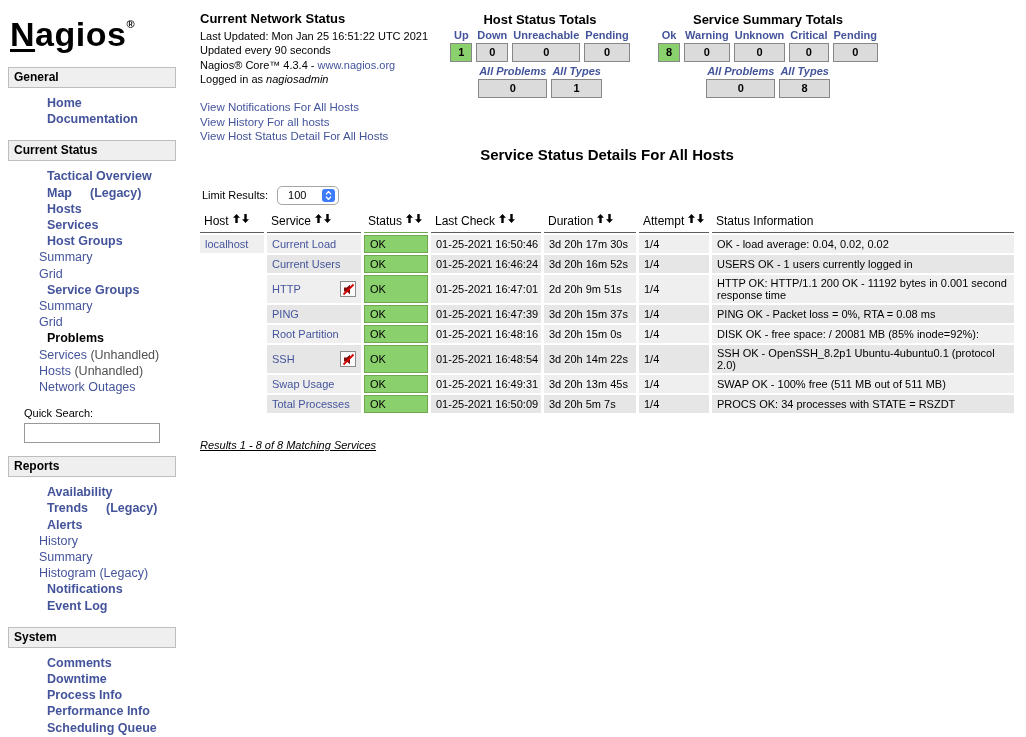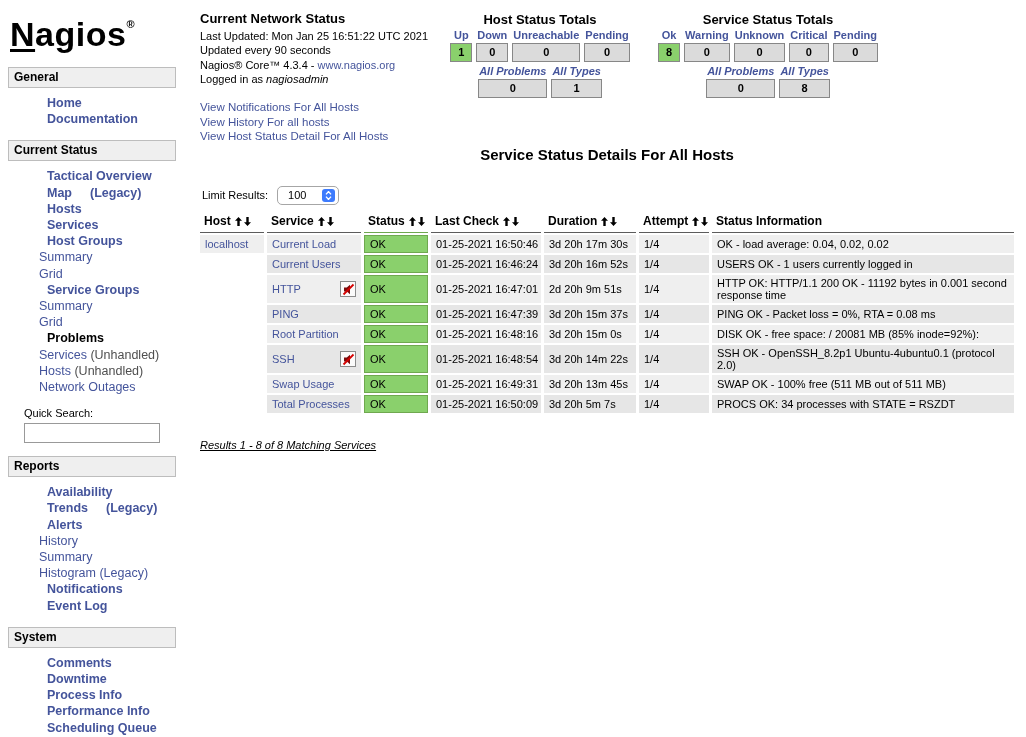--- a/index.html
+++ b/index.html
@@ -41,21 +41,21 @@
 
   
   .main-body { position:absolute; left:200px; top:146px; width:814px; }
   .page-title { text-align:center; font-size:15px; font-weight:bold; margin:0 0 22px 0; }
   .limit-row { display:flex; align-items:center; gap:9px; font-size:11px; margin:0 0 7px 2px; height:20px; }
   .select { display:inline-flex; align-items:center; height:19px; border:1px solid #A6A6A6; border-radius:5px; background:#fff; padding:0 3px 0 10px; cursor:pointer;justify-content:space-between; }
   .select .val { font-size:11px; margin-right:16px; }
   .stepper { width:13px; height:13px; background:#3D7BFD; border-radius:3px; display:flex; flex-direction:column; align-items:center; justify-content:center; gap:1px; }
 
   .thead { display:flex; gap:3px; }
-  .th { font-size:12px; font-weight:bold; border-bottom:1px solid #5c5c5c; padding:2px 4px 4px 4px; display:flex; align-items:center; gap:4px; }
+  .th { font-size:12px; font-weight:normal; border-bottom:1px solid #5c5c5c; padding:2px 4px 4px 4px; display:flex; align-items:flex-start; gap:4px; }
   .arrows { display:inline-flex; gap:2px; align-items:center; }
   .arrows span { display:inline-flex; cursor:pointer; }
 
   .trow { display:flex; gap:3px; margin-top:2px; align-items:stretch; }
   .cell { padding:2px 5px; display:flex; align-items:center; font-size:11px; }
   .c-host { width:64px; } .c-service { width:94px; } .c-status { width:64px; }
   .c-last { width:110px; white-space:nowrap; } .c-dur { width:92px; white-space:nowrap; }
   .c-att { width:70px; } .c-info { flex:1; }
   .trow.light .bg { background:#EFEFEF; }
   .trow.dark  .bg { background:#E6E6E6; }
@@ -172,21 +172,21 @@
             </td>
         <td>
               <div class="box">1</div>
             </td>
       </tr>
     </tbody>
       </table>
   </div>
 
   <div class="totals svc-totals">
-    <div class="totals-title">Service Status Totals</div>
+    <div class="totals-title">Service Summary Totals</div>
     <table class="totals-table">
       <tbody>
           <tr>
         <th>Ok</th>
         <th>Warning</th>
         <th>Unknown</th>
         <th>Critical</th>
         <th>Pending</th>
       </tr>
       <tr>

